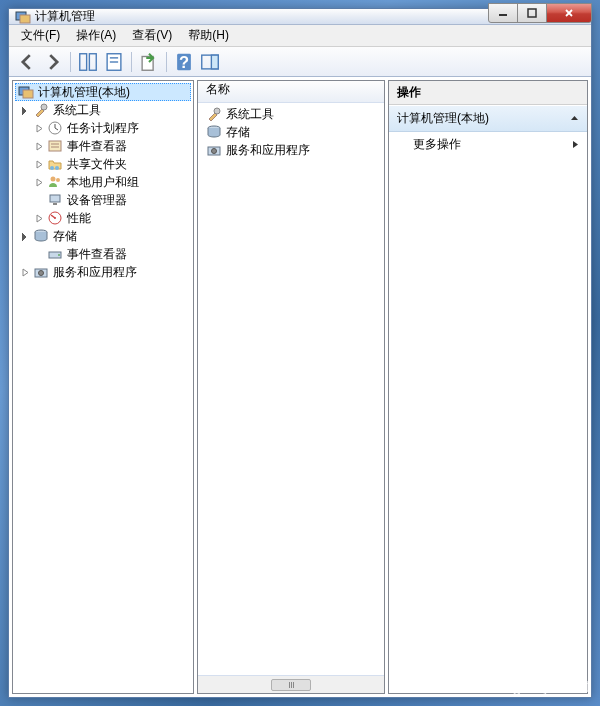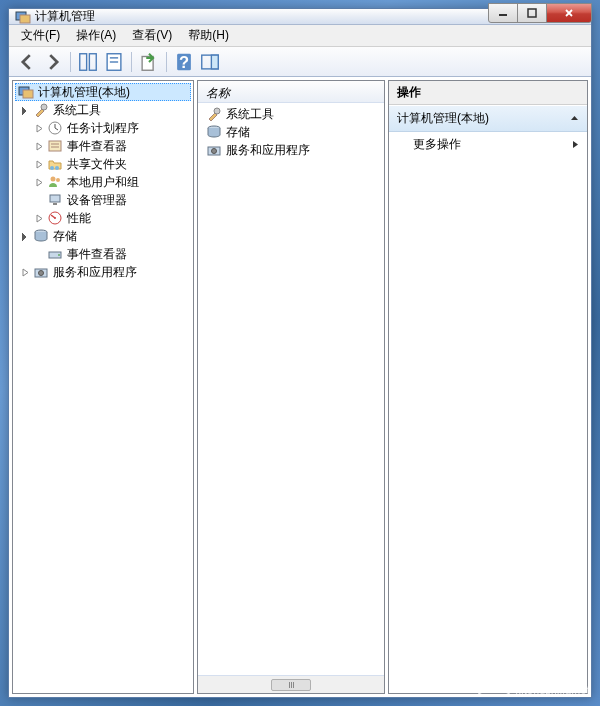--- a/index.html
+++ b/index.html
@@ -31,21 +31,21 @@
     
     .tree { padding: 2px; overflow: auto; flex: 1; }
     .tree-row { display: flex; align-items: center; height: 18px; cursor: default; white-space: nowrap; }
     .tree-row.selected { background: #cce8ff; border: 1px dotted #3399ff; }
     .expander { width: 12px; height: 12px; display: flex; align-items: center; justify-content: center; }
     .expander svg { width: 9px; height: 9px; }
     .tree-icon { width: 16px; height: 16px; margin: 0 2px; display: flex; align-items: center; justify-content: center; }
     .tree-label { padding: 0 2px; }
     .indent { display: inline-block; }
     
-    .col-header { height: 22px; background: linear-gradient(180deg,#fdfdfd,#eaeff7); border-bottom: 1px solid #d5dfef; display: flex; align-items: flex-end; padding-left: 8px; cursor: default; font-style: italic; }
+    .col-header { height: 22px; background: linear-gradient(180deg,#fdfdfd,#eaeff7); border-bottom: 1px solid #d5dfef; display: flex; align-items: flex-start; padding-left: 8px; cursor: default; }
     
     .list-body { flex: 1; padding: 2px; overflow: auto; }
     .list-row { display: flex; align-items: center; height: 18px; padding-left: 4px; cursor: default; }
     
     .scroll-stub { height: 18px; border-top: 1px solid #d5dfef; display: flex; align-items: center; justify-content: center; background: #f0f0f0; }
     .scroll-thumb { width: 40px; height: 12px; background: #e0e0e0; border: 1px solid #b0b0b0; border-radius: 2px; display: flex; align-items: center; justify-content: center; gap: 1px; }
     .scroll-thumb span { width: 1px; height: 6px; background: #888; }
     
     .action-pane-header { background: #f0f0f0; padding: 3px 8px; border-bottom: 1px solid #d0d0d0; font-weight: bold; }
     .action-group-hdr { background: linear-gradient(180deg,#eaf3fb,#d6e7f7); padding: 4px 8px; border-top: 1px solid #fff; border-bottom: 1px solid #c0d4e8; display: flex; justify-content: space-between; align-items: center; cursor: default; }
@@ -364,15 +364,15 @@
 </div>
 
 <div class="watermark">
   <div class="watermark-logo">
     <svg viewBox="0 0 24 24" width="20" height="20">
         <path d="M4 12L12 6l8 6v8H4z" fill="none" stroke="rgba(255,255,255,0.75)" stroke-width="2"></path>
       </svg>
   </div>
   <div>
     <div style="font-size:16px;font-weight:bold">系统之家</div>
-    <div style="font-size:10px;letter-spacing:0.5px">xitongzhijia.net</div>
+    <div style="font-size:16px;letter-spacing:0.5px">xitongzhijia.net</div>
   </div>
 </div>
 
 </body></html>

